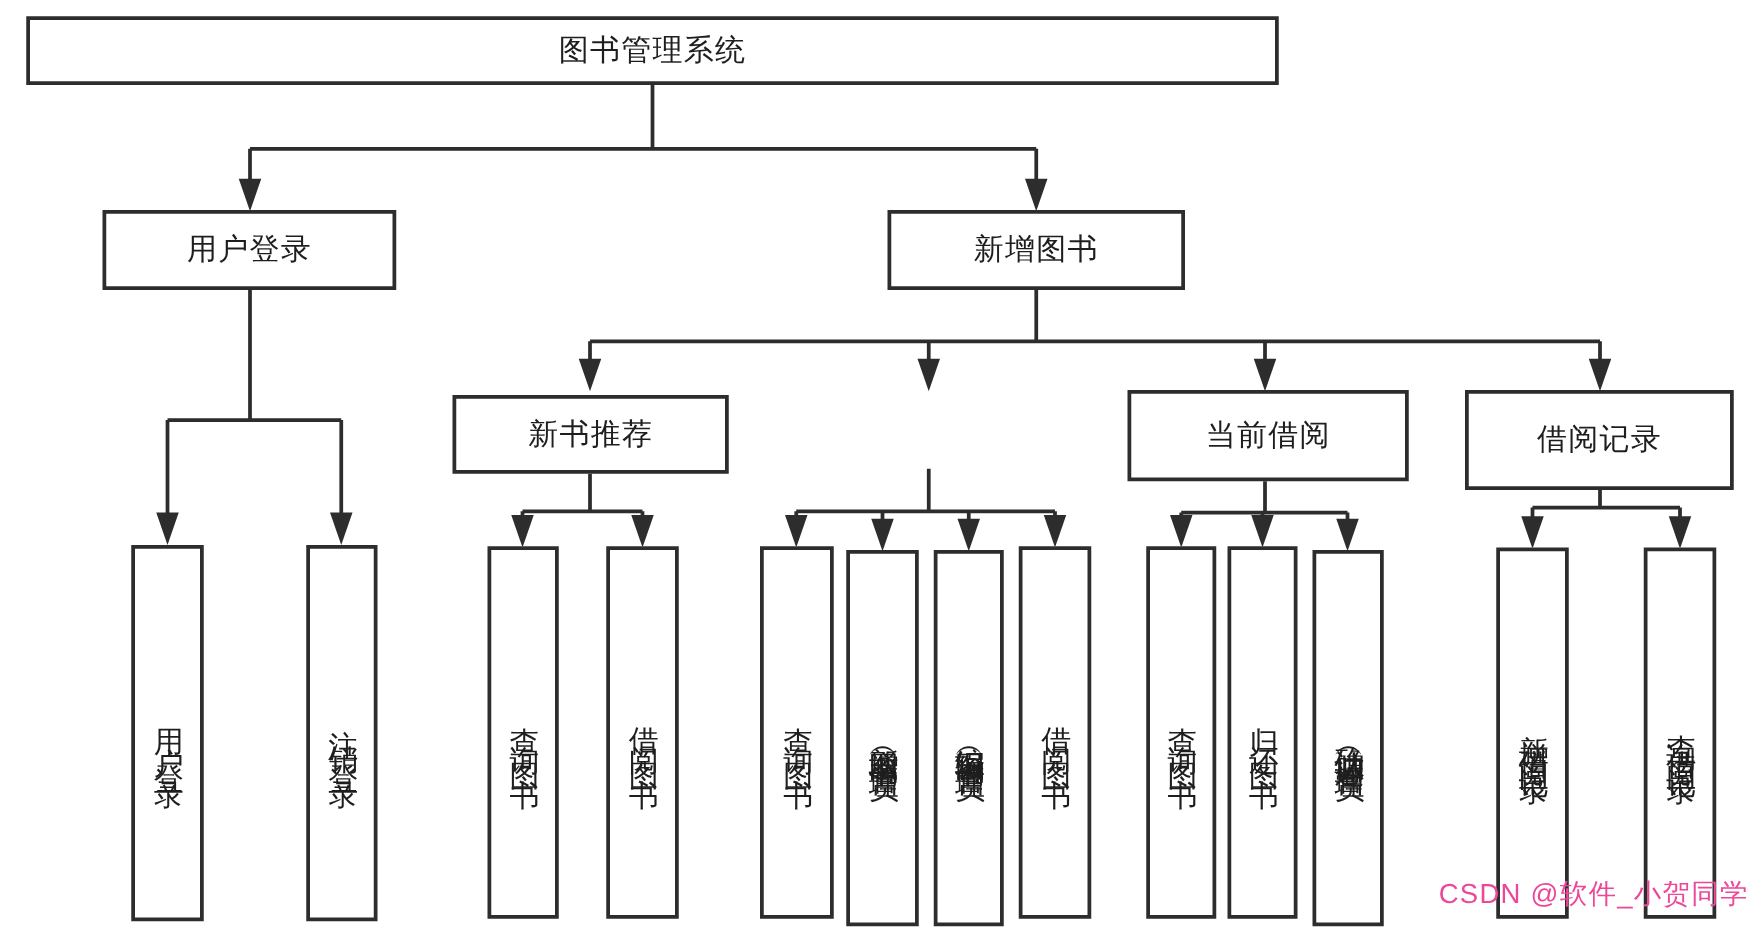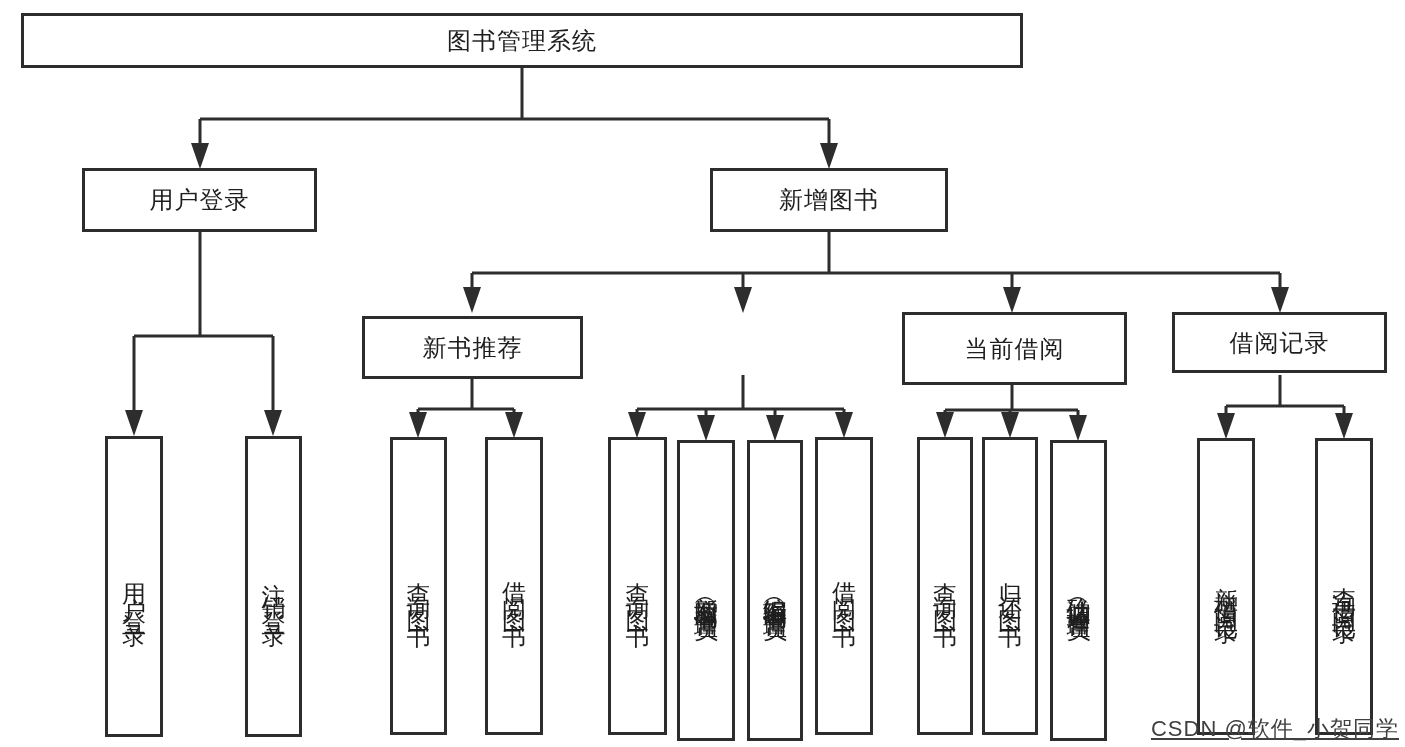--- a/index.html
+++ b/index.html
@@ -13,31 +13,31 @@
     border:3px solid #2d2d2d;color:#1e1e1e;
     display:flex;align-items:center;justify-content:center;
     font-size:24px;line-height:1;white-space:nowrap;
   }
   .hbox{letter-spacing:1px;}
   .vbox{writing-mode:vertical-rl;}
   .sp-4{letter-spacing:14px;padding-top:10px;}
   .sp-6{letter-spacing:7px;padding-top:5px;}
   .sp-9{letter-spacing:3px;padding-top:2px;}
   .watermark{
-    position:absolute;right:6px;bottom:3px;z-index:5;
-    font-size:22px;color:#404040;letter-spacing:1px;white-space:nowrap;text-decoration:underline;
+    position:absolute;right:6px;bottom:17px;z-index:5;
+    font-size:22px;color:#ec4899;letter-spacing:1px;white-space:nowrap;
   }
   
   #n0{left:21px;top:13px;width:1002px;height:55px}
   #n1{left:82px;top:168px;width:235px;height:64px}
   #n2{left:710px;top:168px;width:238px;height:64px}
   #n3{left:362px;top:316px;width:221px;height:63px}
   #n4{left:632px;top:312px;width:223px;height:63px}
   #n5{left:902px;top:312px;width:225px;height:73px}
-  #n6{left:1172px;top:312px;width:215px;height:61px}
+  #n6{left:1172px;top:312px;width:215px;height:80px}
   #n7{left:105px;top:436px;width:58px;height:301px}
   #n8{left:245px;top:436px;width:57px;height:301px}
   #n9{left:390px;top:437px;width:57px;height:298px}
   #n10{left:485px;top:437px;width:58px;height:298px}
   #n11{left:608px;top:437px;width:59px;height:298px}
   #n12{left:677px;top:440px;width:58px;height:301px}
   #n13{left:747px;top:440px;width:56px;height:301px}
   #n14{left:815px;top:437px;width:58px;height:298px}
   #n15{left:917px;top:437px;width:56px;height:298px}
   #n16{left:982px;top:437px;width:56px;height:298px}

